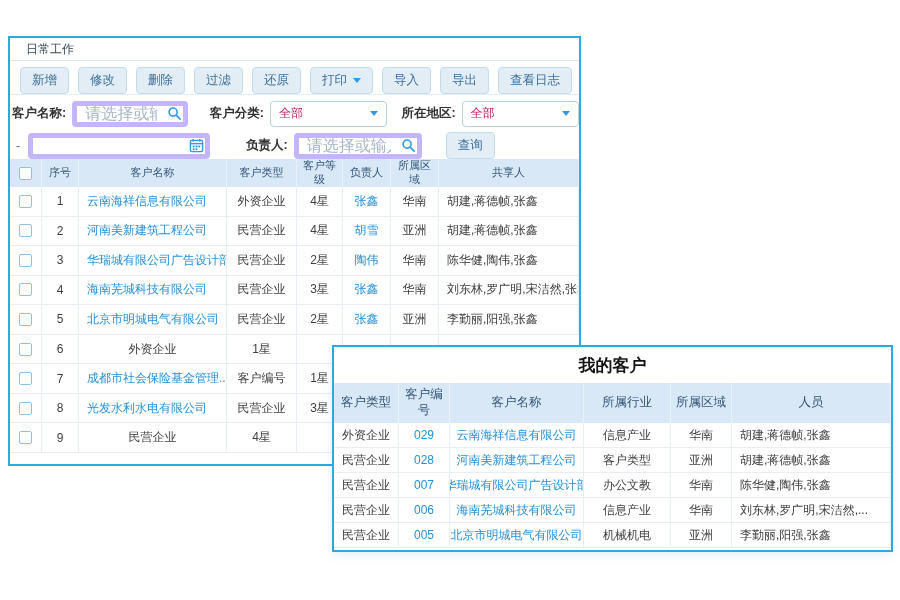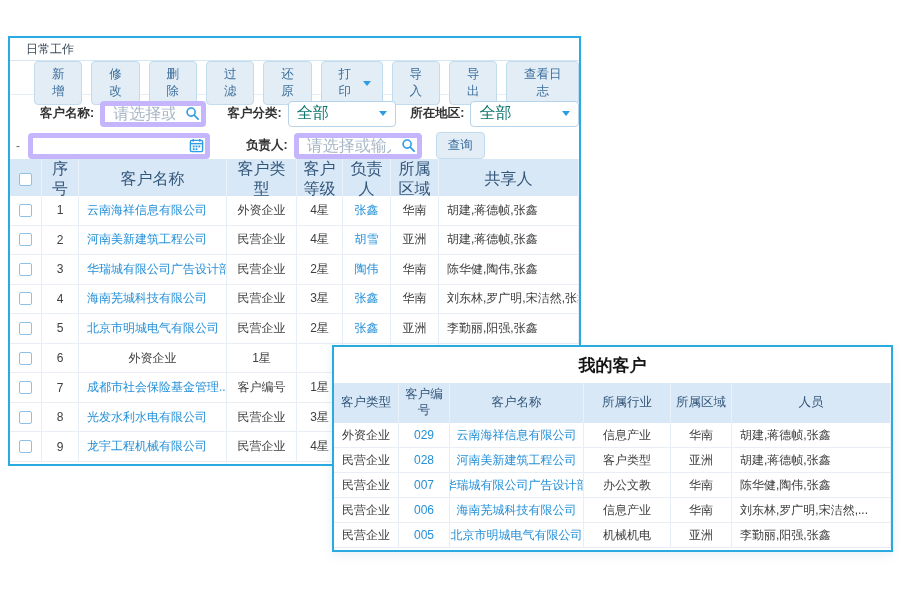--- a/index.html
+++ b/index.html
@@ -11,49 +11,49 @@
     box-shadow:0 3px 10px rgba(60,120,170,.12); }
 
   
   .tabbar { height:23px; display:flex; align-items:flex-end; gap:30px;
     padding-left:14px; border-bottom:1px solid #d5e6f3; }
   .tab { font-size:12px; color:#3a4a5a; padding:4px 2px 3px; margin-bottom:-1px; }
   .tab.active { font-weight:bold; color:#1f2d3a; border-bottom:2px solid #29abe2; }
   .tab-close { font-size:10px; color:#92aec5; margin-left:4px; vertical-align:4px; }
 
   
-  .toolbar { height:34px; display:flex; align-items:flex-start; gap:9px;
-    padding-left:24px; border-bottom:1px solid #e4eef6; }
+  .toolbar { height:34px; display:flex; align-items:flex-end; gap:9px;
+    padding-left:10px; border-bottom:1px solid #e4eef6; }
   .btn { background:#e2edf6; border:1px solid #c2dcee; border-radius:4px;
     color:#3c6f9c; font-size:12.5px; padding:4px 11px; display:inline-flex;
     align-items:center; gap:6px; cursor:default;
     font-family:"Liberation Sans","DejaVu Sans",sans-serif; }
   .caret { width:0; height:0; border-left:4px solid transparent;
     border-right:4px solid transparent; border-top:5px solid #2e9be6; }
 
   
   .filters { position:relative; height:64px; overflow:hidden; }
   .frow { position:absolute; left:0; right:0; display:flex; align-items:center; height:27px; }
   .frow1 { top:5px; } .frow2 { top:37px; }
   .flabel { font-size:12.5px; font-weight:bold; color:#333; white-space:nowrap; }
   .ffield { position:relative; height:26px; }
   .ffield input { width:100%; height:100%; border:5px solid #c4b5fd; border-radius:4px;
     padding:0 26px 0 8px; font-size:16px; color:#3b82f6; outline:none;
     font-family:"Liberation Sans","DejaVu Sans",sans-serif; }
   .ffield input::placeholder { color:#a9b8c6; opacity:1; }
   .ficon { position:absolute; right:6px; top:5px; width:15px; height:15px; }
   .fselect { height:26px; border:1px solid #b5d3ea; border-radius:4px; background:#fff;
     display:flex; align-items:center; justify-content:space-between;
-    padding:0 8px; font-size:16px; color:#0f766e; }
+    padding:0 8px; font-size:12px; color:#be185d; }
   .dash { font-size:12px; color:#666; }
 
   
   .grid { display:grid; align-items:stretch; }
   .main-cols { grid-template-columns:32px 37px 148px 70px 46px 48px 48px 1fr; }
-  .thead { background:#d9e8f7; color:#33577b; font-size:16px; height:37px; }
+  .thead { background:#d9e8f7; color:#33577b; font-size:11px; height:28px; }
   .thead > div { display:flex; align-items:center; justify-content:center; text-align:center;
     border-right:1px solid #e9f2fa; padding:0 3px; line-height:1.25; }
   .trow { height:29.55px; font-size:12px; color:#404040; border-bottom:1px solid #e9eef4; }
   .trow > div { display:flex; align-items:center; justify-content:center;
     border-right:1px solid #e7eef5; overflow:hidden; white-space:nowrap; }
   .td-l { justify-content:flex-start !important; padding-left:8px; }
   .link { color:#2590d8; }
   .cb { width:13px; height:13px; border:1px solid #8fc1e6; border-radius:2px; background:#fff; }
 
   
@@ -86,21 +86,21 @@
       <span>打印</span>
       <span class="caret"></span>
     </button>
     <button class="btn">导入</button>
     <button class="btn">导出</button>
     <button class="btn">查看日志</button>
   </div>
 
   <div class="filters">
     <div class="frow frow1">
-      <span class="flabel" style="margin-left:30px">客户名称:</span>
+      <span class="flabel" style="margin-left:2px">客户名称:</span>
       <span class="ffield" style="margin-left:6px;width:128px">
         <input placeholder="请选择或输入" style="">
         <svg class="ficon" viewBox="0 0 16 16">
           <circle cx="6.5" cy="6.5" r="4.3" fill="none" stroke="#2e9be6" stroke-width="1.7"></circle>
           <line x1="10" y1="10" x2="14" y2="14" stroke="#2e9be6" stroke-width="1.7" stroke-linecap="round"></line>
         </svg>
       </span>
       <span class="flabel" style="margin-left:22px">客户分类:</span>
       <span class="fselect" style="margin-left:6px;width:128px">
         <span>全部</span>
@@ -129,21 +129,21 @@
         </svg>
       </span>
       <span class="flabel" style="margin-left:36px">负责人:</span>
       <span class="ffield" style="margin-left:6px;width:128px">
         <input placeholder="请选择或输入" style="">
         <svg class="ficon" viewBox="0 0 16 16">
           <circle cx="6.5" cy="6.5" r="4.3" fill="none" stroke="#2e9be6" stroke-width="1.7"></circle>
           <line x1="10" y1="10" x2="14" y2="14" stroke="#2e9be6" stroke-width="1.7" stroke-linecap="round"></line>
         </svg>
       </span>
-      <button class="btn" style="margin-left:14px">查询</button>
+      <button class="btn" style="margin-left:24px">查询</button>
     </div>
   </div>
 
   <div class="grid main-cols thead">
     <div>
         <span class="cb"></span>
       </div>
     <div>序号</div>
     <div>客户名称</div>
     <div>客户类型</div>
@@ -256,21 +256,20 @@
         <div class="link"></div>
         <div></div>
         <div class="td-l"></div>
       </div>
 
       <div class="grid main-cols trow">
         <div>
           <span class="cb"></span>
         </div>
         <div>9</div>
-        <div class="td-l link">龙宇工程机械有限公司</div>
         <div>民营企业</div>
         <div>4星</div>
         <div class="link"></div>
         <div></div>
         <div class="td-l"></div>
       </div>
     </div>
 </div>
 
 <div id="my-panel" class="panel">

